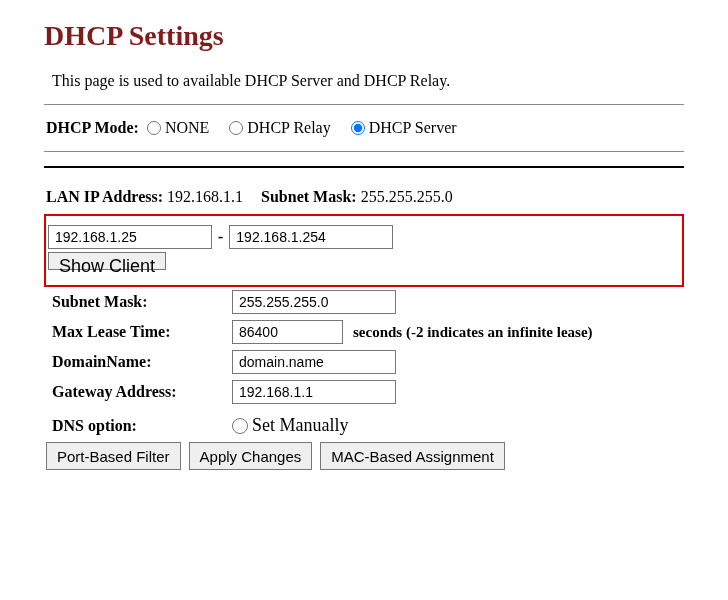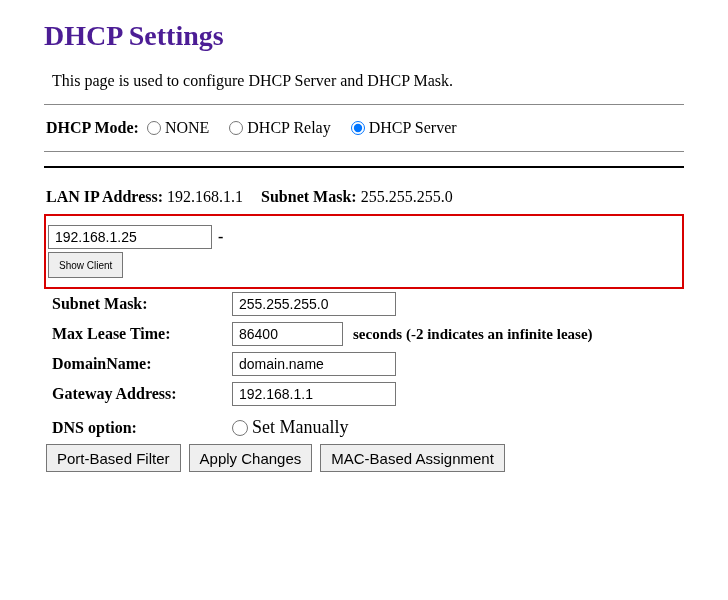--- a/index.html
+++ b/index.html
@@ -7,21 +7,21 @@
       font-family: "Times New Roman", Times, serif;
       font-size: 16px;
       background: #fff;
       width: 728px;
       padding: 20px 0 20px 0;
     }
     .container {
       padding: 0 44px;
     }
     .page-title {
-      color: #4c1d95;
+      color: #7f1d1d;
       font-size: 28px;
       font-weight: bold;
       margin-bottom: 20px;
     }
     .intro-text {
       font-size: 16px;
       margin-bottom: 12px;
       padding-left: 8px;
     }
     hr {
@@ -99,26 +99,26 @@
     }
     .ip-input {
       width: 164px;
     }
     .dash {
       font-weight: bold;
       margin: 0 6px;
     }
     button {
       font-family: Arial, sans-serif;
-      font-size: 10px;
+      font-size: 18px;
       padding: 3px 10px;
       background: #efefef;
       border: 1px solid #767676;
       cursor: pointer;
-      height: 26px;
+      height: 18px;
     }
     .show-client-btn {
       margin-top: 3px;
     }
     .hint {
       font-weight: bold;
       margin-left: 10px;
       font-size: 15px;
     }
     .dns-row {
@@ -146,21 +146,21 @@
       height: 28px;
     }
   </style>
 </head>
 <body>
 
 <div class="container">
 
   <h1 class="page-title">DHCP Settings</h1>
 
-  <p class="intro-text">This page is used to configure DHCP Server and DHCP Mask.</p>
+  <p class="intro-text">This page is used to available DHCP Server and DHCP Relay.</p>
 
   <hr>
 
   <div class="mode-row">
     <span class="mode-label">DHCP Mode:</span>
     <label class="radio-group">
       <input type="radio" name="dhcp_mode" style="">
       <span>NONE</span>
     </label>
     <label class="radio-group">
@@ -187,20 +187,21 @@
 
   <div class="form-section">
 
     <div class="red-box">
       <div class="form-row">
         <div class="row-content">
           <div>
             <div style="display:flex;align-items:center;">
               <input type="text" class="ip-input" value="192.168.1.25" style="">
               <span class="dash">-</span>
+              <input type="text" class="ip-input" value="192.168.1.254" style="">
             </div>
             <button class="show-client-btn">Show Client</button>
           </div>
         </div>
       </div>
     </div>
 
     <div class="form-row">
       <div class="row-label">Subnet Mask:</div>
       <div class="row-content">

